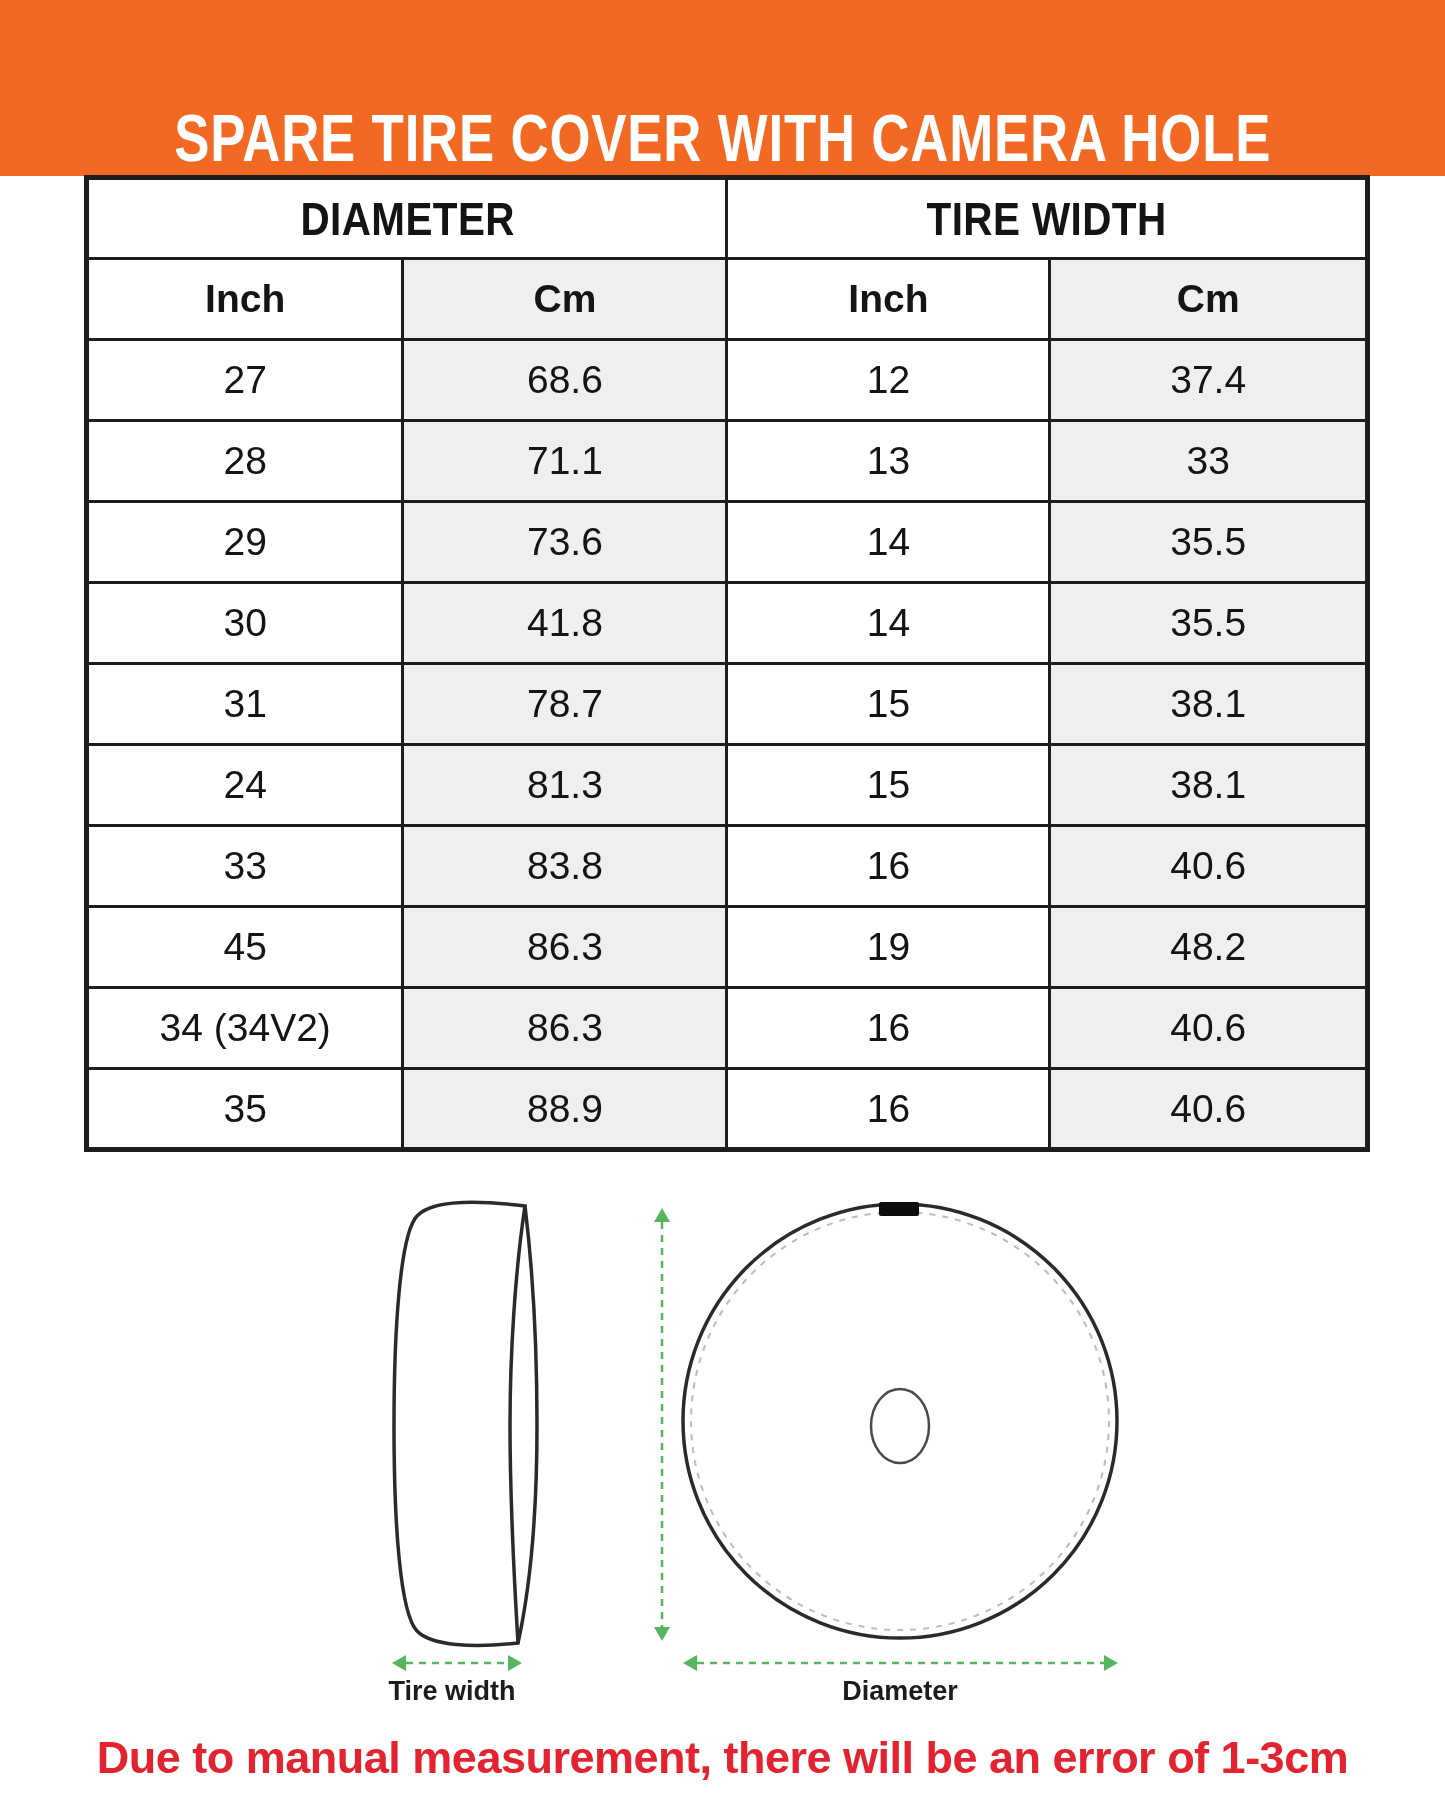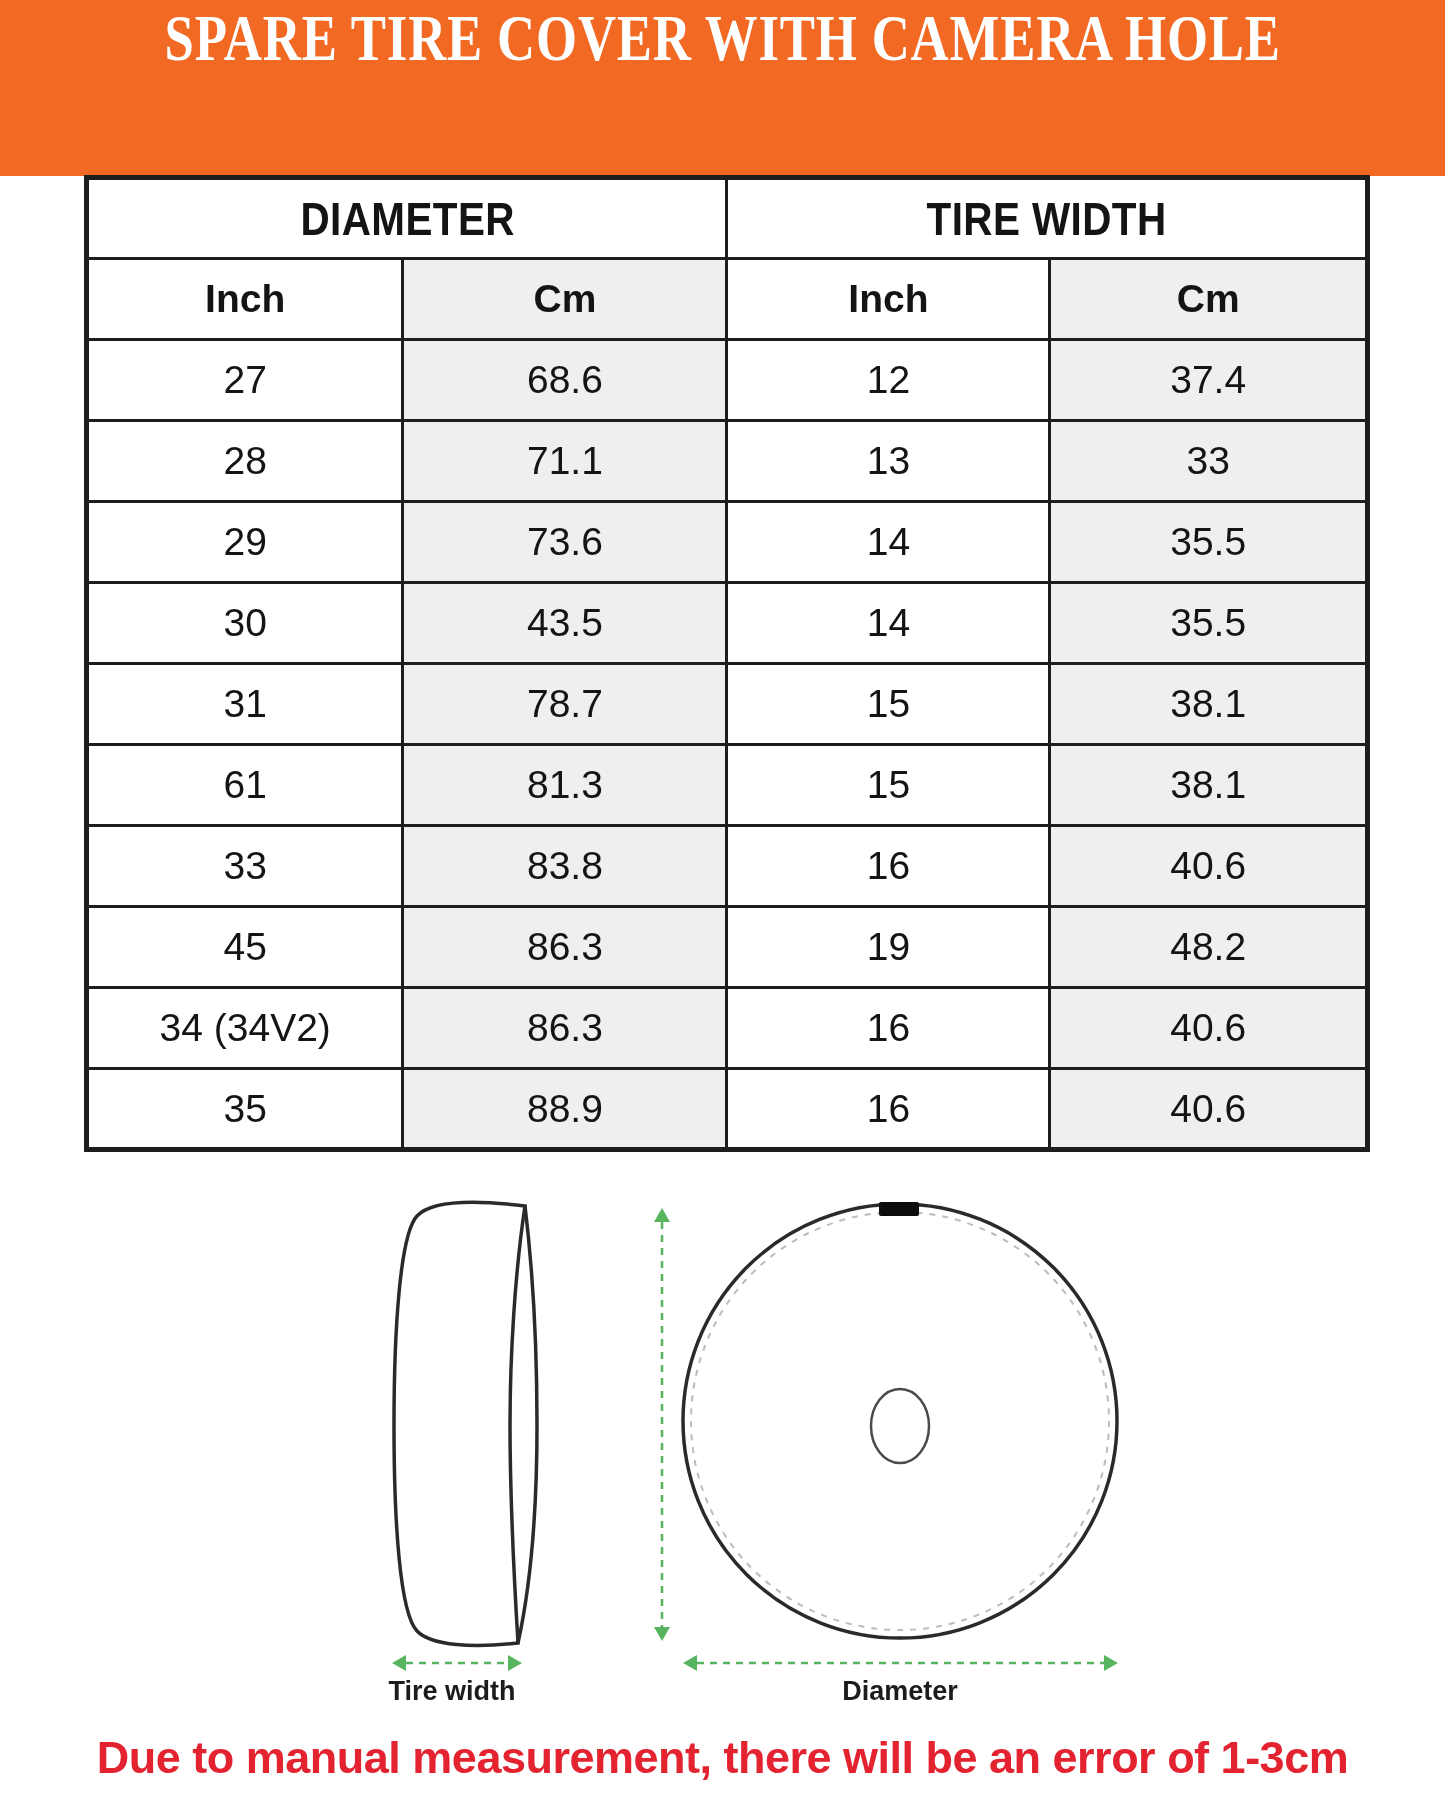--- a/index.html
+++ b/index.html
@@ -19,21 +19,21 @@
     width:1445px;height:1809px;
     background:#ffffff;
     font-family:"Liberation Sans", sans-serif;
     overflow:hidden;
   }
   
   .banner{
     position:absolute;top:0;left:0;
     width:1445px;height:176px;
     background:var(--orange);
-    display:flex;align-items:flex-start;justify-content:center;font-family:Liberation Serif, serif;
+    display:flex;align-items:flex-end;justify-content:center;
   }
   .banner h1{
     color:#ffffff;
     font-size:66px;
     font-weight:800;
     letter-spacing:1px;
     white-space:nowrap;
     transform:scaleX(0.80);
     transform-origin:center;
   }
@@ -134,32 +134,32 @@
         <td class="cm">33</td>
       </tr>
       <tr>
         <td>29</td>
         <td class="cm">73.6</td>
         <td>14</td>
         <td class="cm">35.5</td>
       </tr>
       <tr>
         <td>30</td>
-        <td class="cm">43.5</td>
+        <td class="cm">41.8</td>
         <td>14</td>
         <td class="cm">35.5</td>
       </tr>
       <tr>
         <td>31</td>
         <td class="cm">78.7</td>
         <td>15</td>
         <td class="cm">38.1</td>
       </tr>
       <tr>
-        <td>61</td>
+        <td>24</td>
         <td class="cm">81.3</td>
         <td>15</td>
         <td class="cm">38.1</td>
       </tr>
       <tr>
         <td>33</td>
         <td class="cm">83.8</td>
         <td>16</td>
         <td class="cm">40.6</td>
       </tr>

